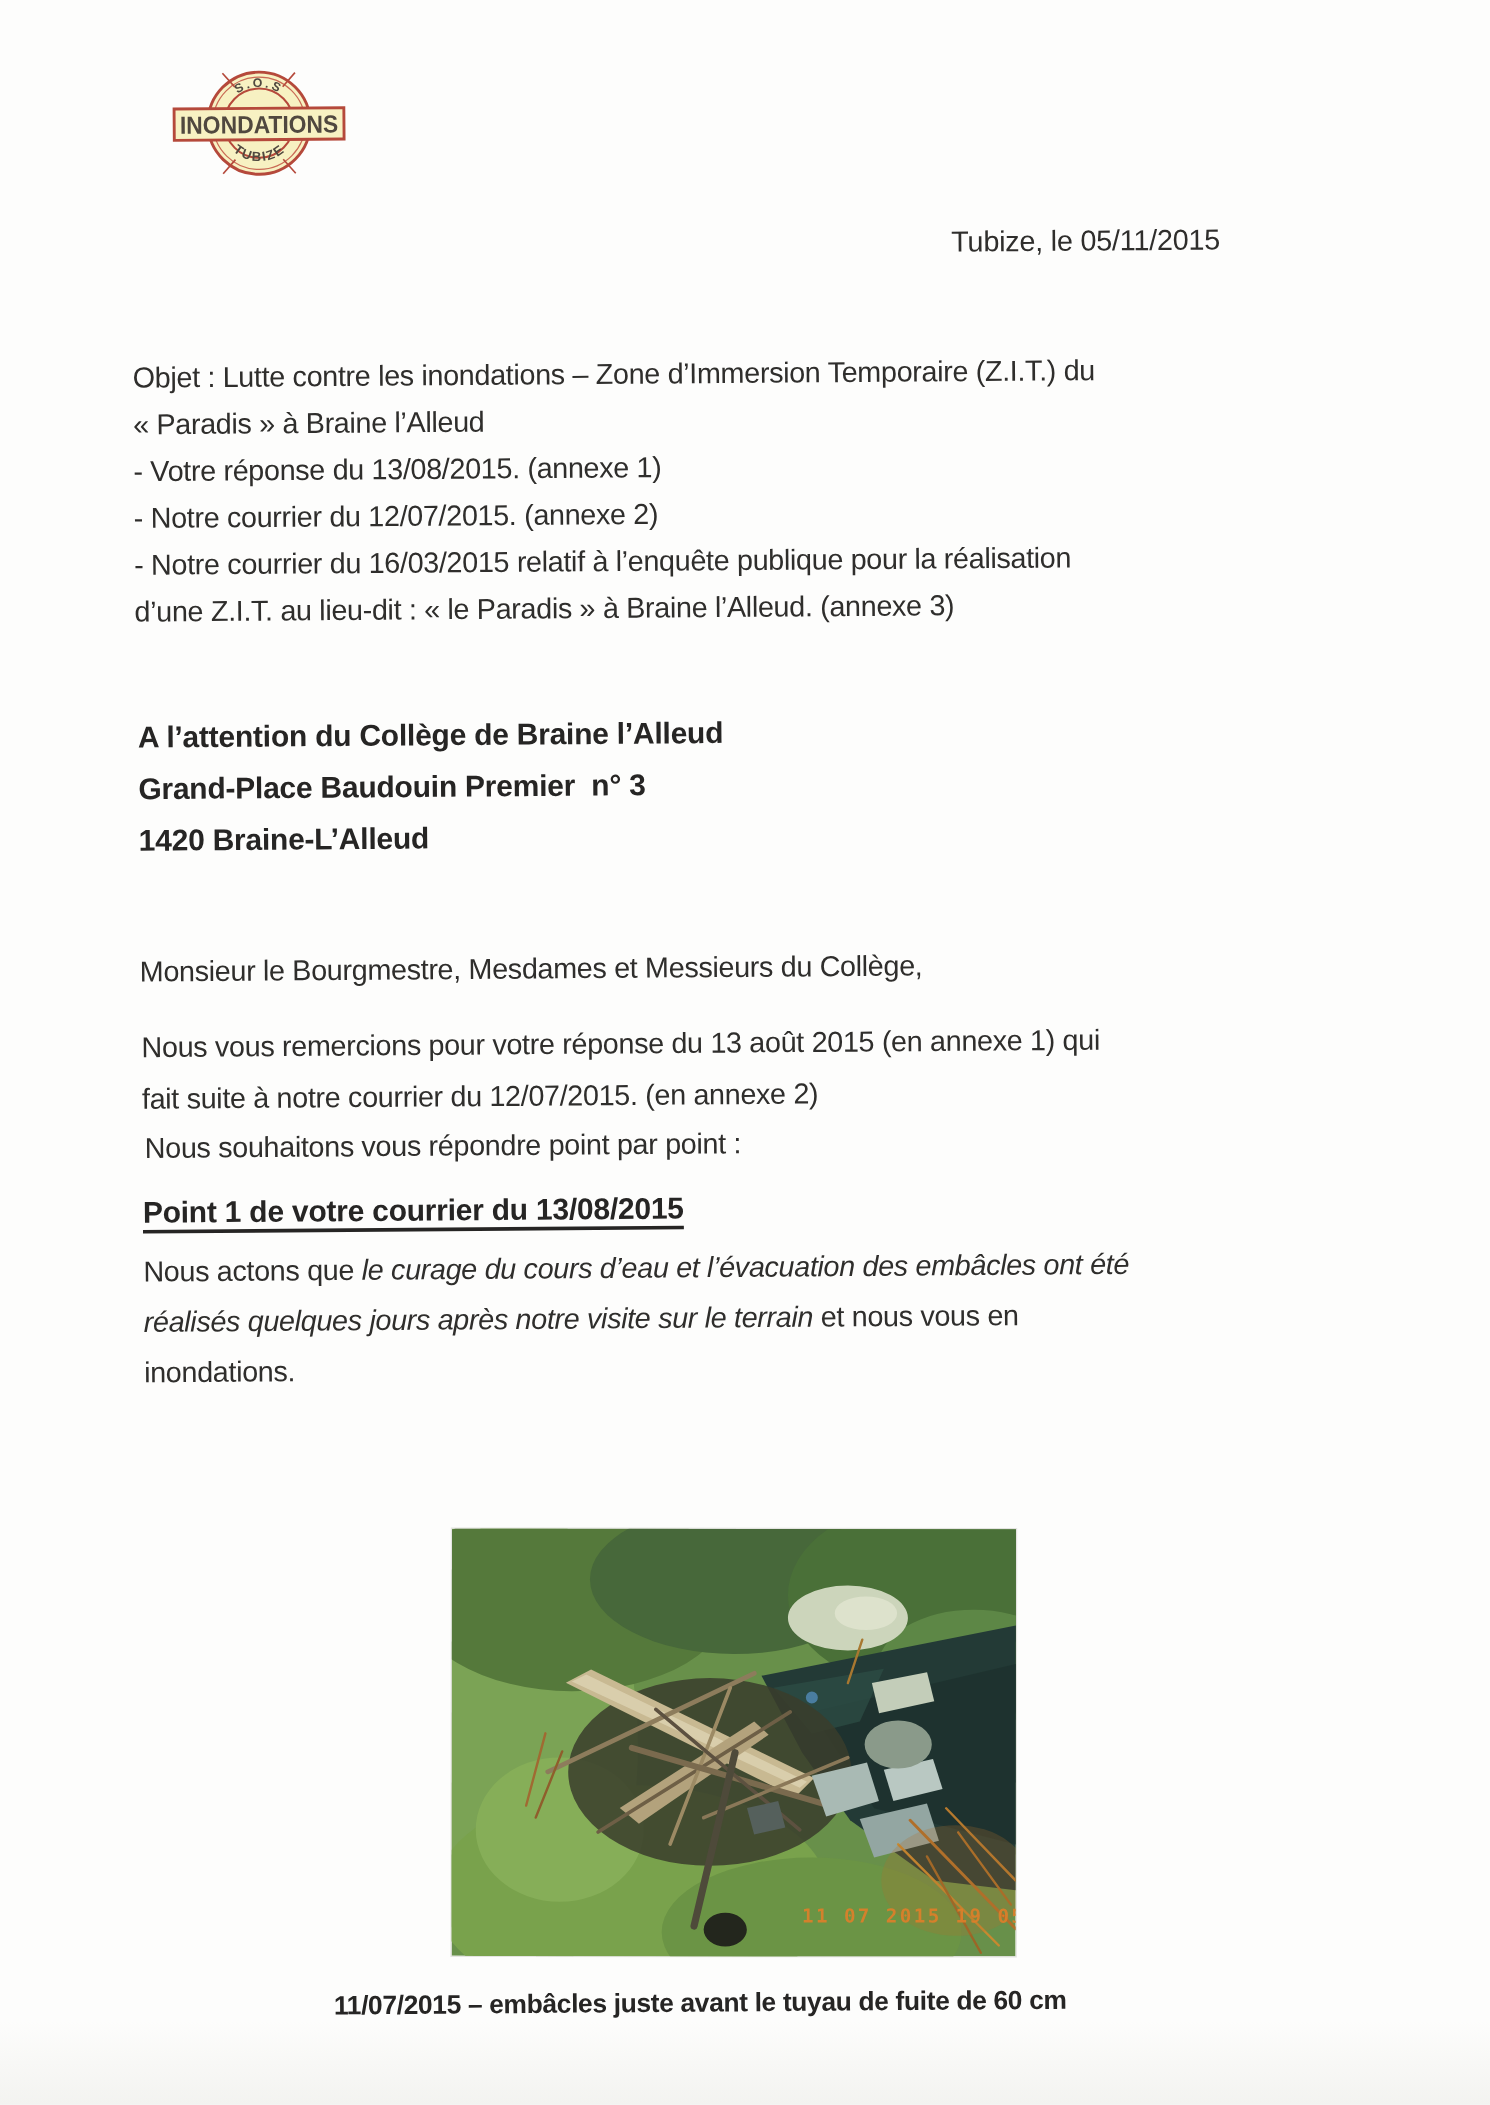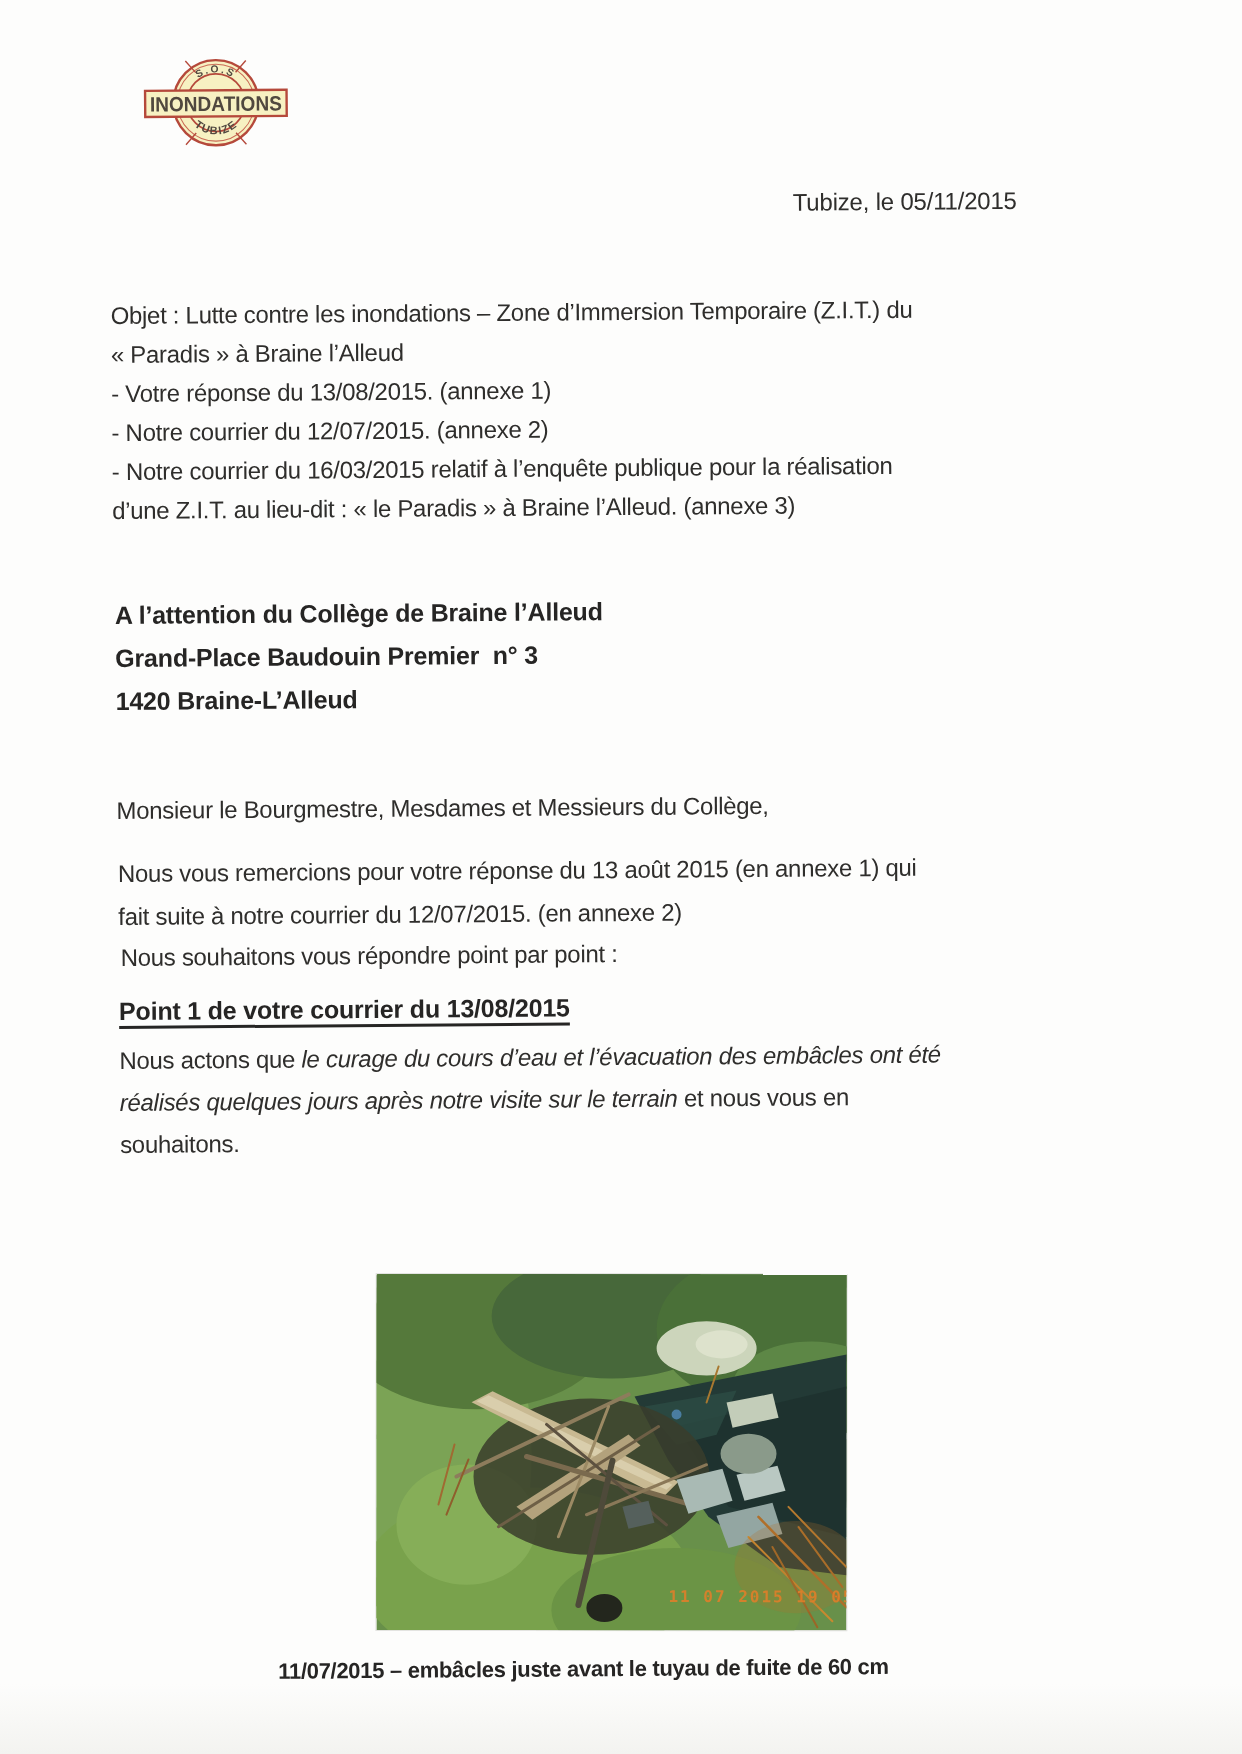--- a/index.html
+++ b/index.html
@@ -129,21 +129,21 @@
 
     <div class="abs points-intro line">Nous souhaitons vous répondre point par point :</div>
 
     <div class="abs point-heading">
       <span class="underl line">Point 1 de votre courrier du 13/08/2015</span>
     </div>
 
     <div class="abs point-body">
       <div class="line"><span>Nous actons que </span><span class="it">le curage du cours d’eau et l’évacuation des embâcles ont été</span></div>
       <div class="line"><span class="it">réalisés quelques jours après notre visite sur le terrain</span><span> et nous vous en</span></div>
-      <div class="line"><span>souhaitons.</span></div>
+      <div class="line"><span>inondations.</span></div>
     </div>
 
     <div class="abs photo-wrap">
       <svg viewBox="0 0 470 355" preserveAspectRatio="none">
 
         <rect x="0" y="0" width="470" height="355" fill="#68904a"></rect>
         <ellipse cx="60" cy="180" rx="95" ry="195" fill="#7ba355"></ellipse>
         <ellipse cx="100" cy="55" rx="135" ry="80" fill="#55793b"></ellipse>
         <ellipse cx="235" cy="42" rx="120" ry="62" fill="#47683a"></ellipse>
         <ellipse cx="395" cy="55" rx="115" ry="78" fill="#4a7038"></ellipse>

